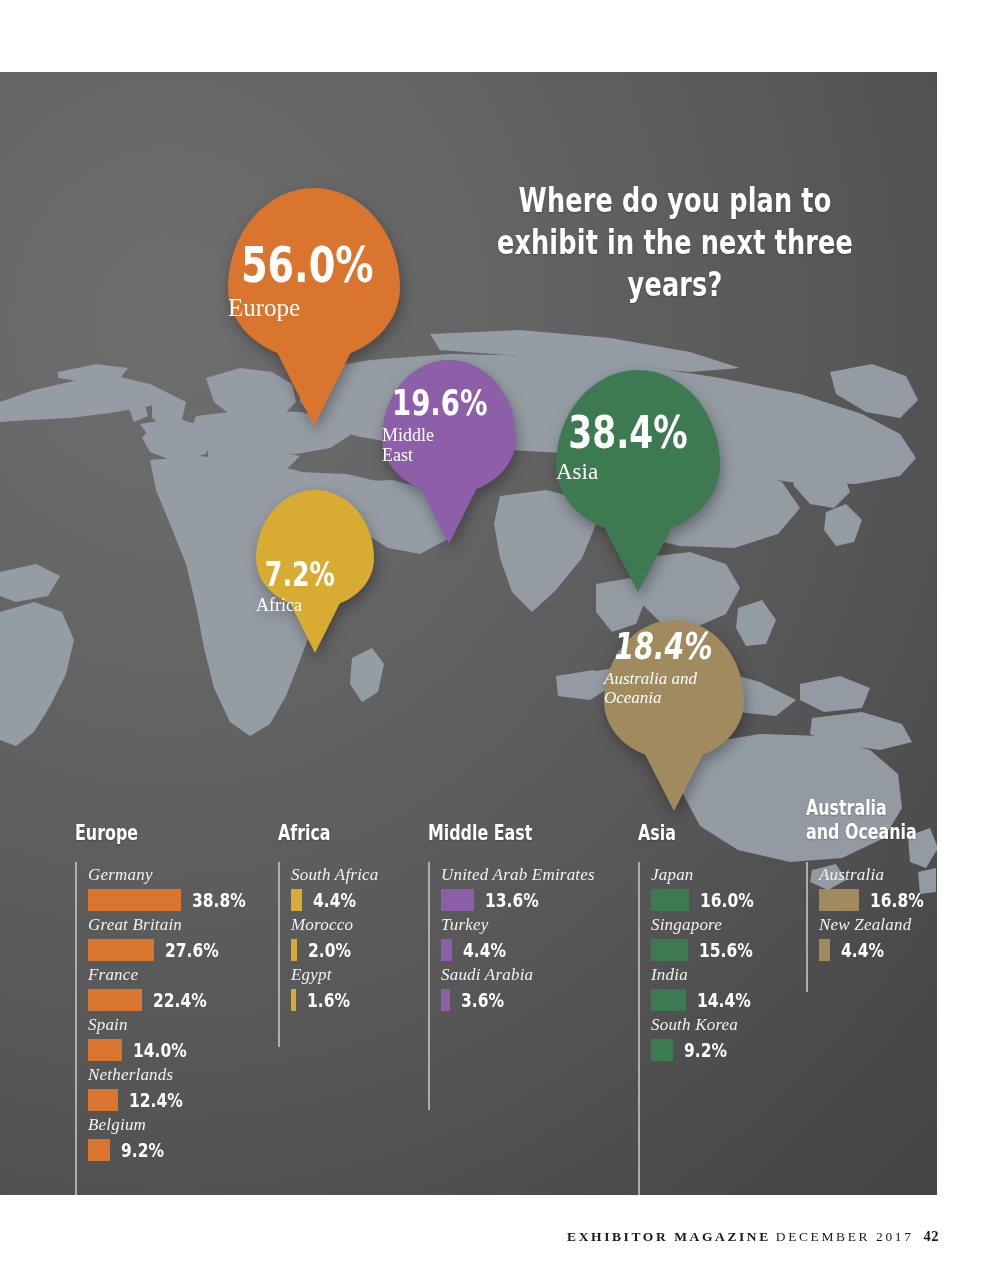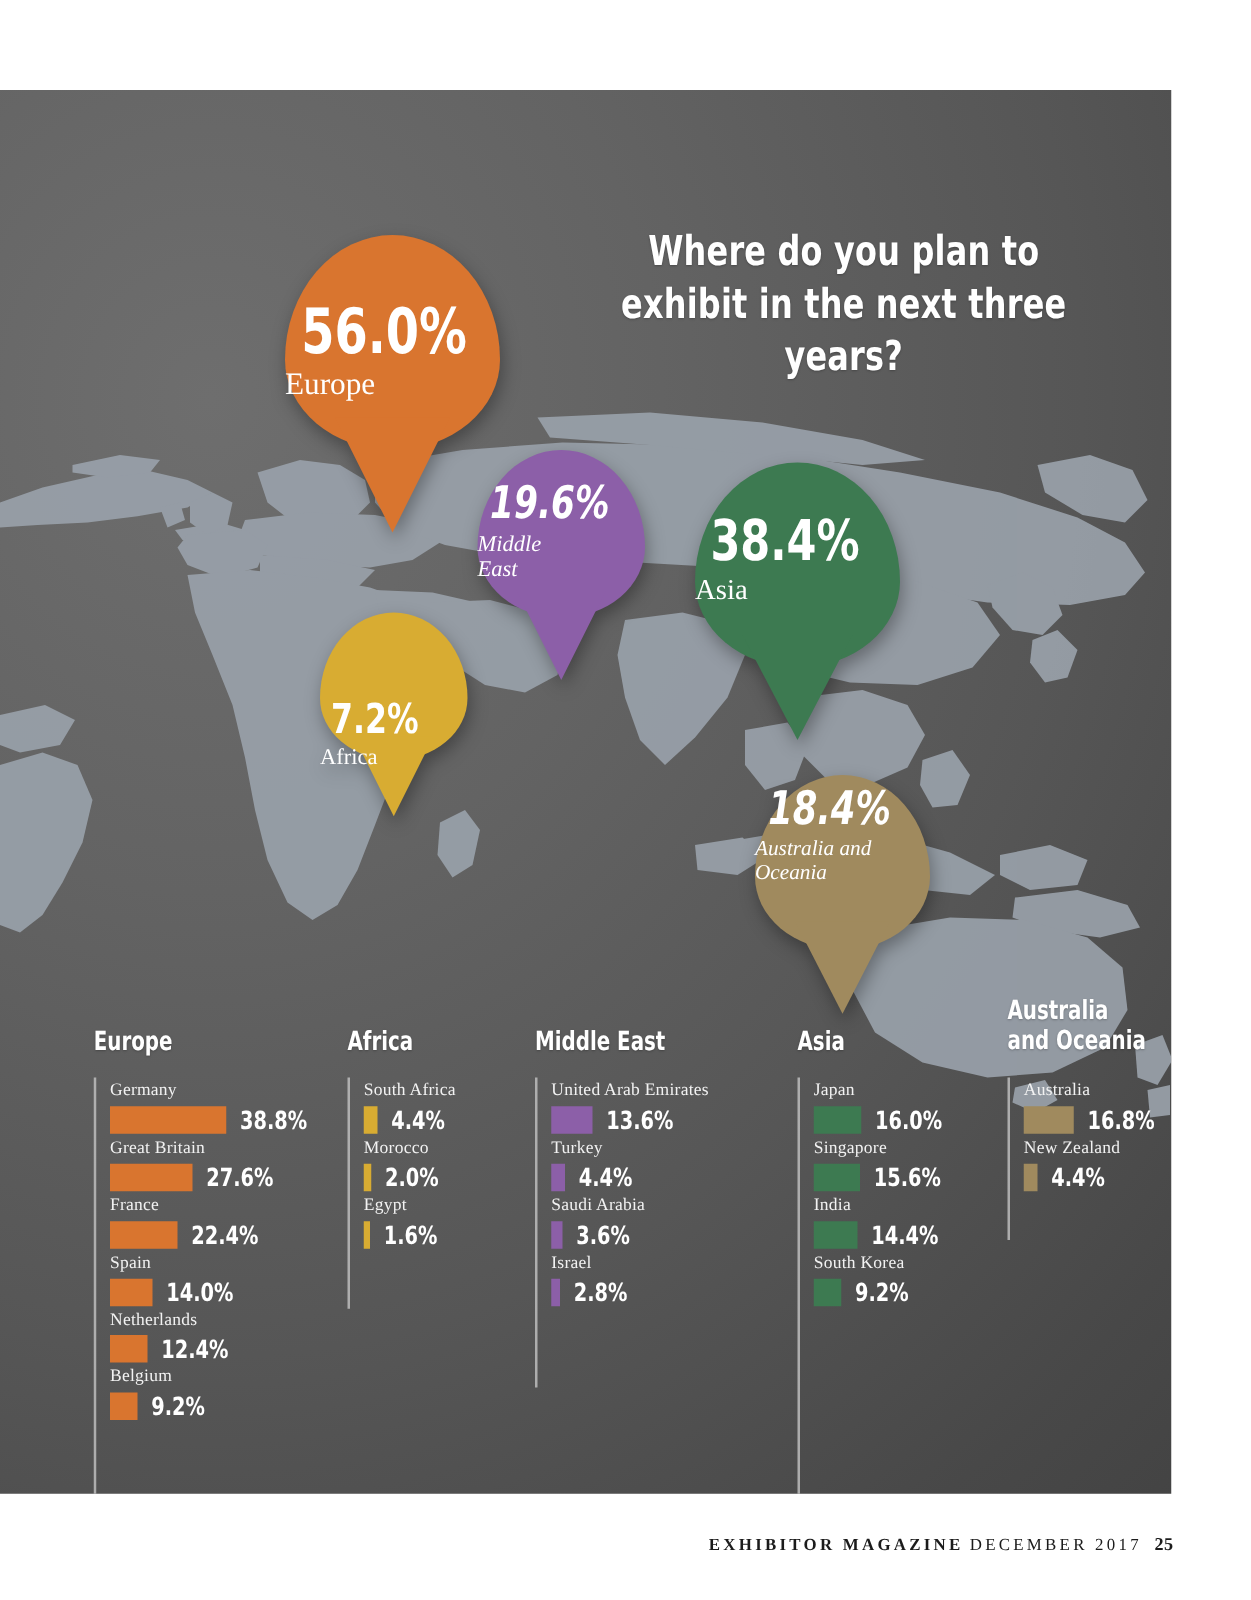--- a/index.html
+++ b/index.html
@@ -94,24 +94,25 @@
     position:absolute;
     width:2px;
     background:#bdbdbd;
     opacity:.85;
   }
   .items{position:absolute;left:13px;top:0;}
   .item{margin-bottom:1px;}
   .iname{
     color:#f2f2f2;
     font-family:"Liberation Serif",serif;
-    font-size:14px;
+    font-size:17px;
     line-height:1.35;
     white-space:nowrap;
     letter-spacing:.2px;
+    font-style:italic;
   }
   .barrow{display:flex;align-items:center;height:26px;}
   .bar{height:22px;display:block;}
   .val{
     color:#ffffff;
     font-family:"DejaVu Sans Condensed","Liberation Sans Narrow","Liberation Sans",sans-serif;
     font-weight:bold;
     font-size:20px;
     margin-left:11px;
     transform:scaleX(.86);
@@ -214,21 +215,21 @@
     <div class="shape">
       <div class="bulb" style="height:172px;background:#d9752f;"></div>
       <div class="tip" style="top:146px;border-left:46px solid transparent;border-right:46px solid transparent;border-top:92px solid #d9752f;"></div>
       <div class="txt" style="top:52px;">
         <span class="pct" style="font-size:50px;">56.0%</span>
         <span class="reg" style="font-size:25px;">Europe</span>
       </div>
     </div>
   </div>
 
-  <div class="pin" style="left:382px;top:288px;width:134px;height:182px;font-style:italic;">
+  <div class="pin" style="left:382px;top:288px;width:134px;height:182px;">
     <div class="shape">
       <div class="bulb" style="height:134px;background:#8c5fa8;"></div>
       <div class="tip" style="top:112px;border-left:36px solid transparent;border-right:36px solid transparent;border-top:72px solid #8c5fa8;"></div>
       <div class="txt" style="top:25px;">
         <span class="pct" style="font-size:36px;">19.6%</span>
         <span class="reg" style="font-size:18px;white-space:pre-line;">Middle
 East</span>
       </div>
     </div>
   </div>
@@ -364,27 +365,20 @@
             <span class="val">4.4%</span>
           </div>
         </div>
         <div class="item">
           <div class="iname">Saudi Arabia</div>
           <div class="barrow">
             <span class="bar" style="width:9px;background:#8c5fa8;"></span>
             <span class="val">3.6%</span>
           </div>
         </div>
-        <div class="item">
-          <div class="iname">Israel</div>
-          <div class="barrow">
-            <span class="bar" style="width:7px;background:#8c5fa8;"></span>
-            <span class="val">2.8%</span>
-          </div>
-        </div>
       </div>
     </div>
 
     <div class="col" style="left:638px;top:750px;width:170px;">
       <div class="colhead">Asia</div>
       <div class="rule" style="left:0;top:40px;height:375px;"></div>
       <div class="items" style="top:42px;">
         <div class="item">
           <div class="iname">Japan</div>
           <div class="barrow">
@@ -435,14 +429,14 @@
             <span class="val">4.4%</span>
           </div>
         </div>
       </div>
     </div>
 
   </div>
 </div>
 
 <div id="footer">
-  <span class="mag">EXHIBITOR MAGAZINE</span><span class="date">DECEMBER 2017</span><span class="pg">25</span>
+  <span class="mag">EXHIBITOR MAGAZINE</span><span class="date">DECEMBER 2017</span><span class="pg">42</span>
 </div>
 
 </body></html>

